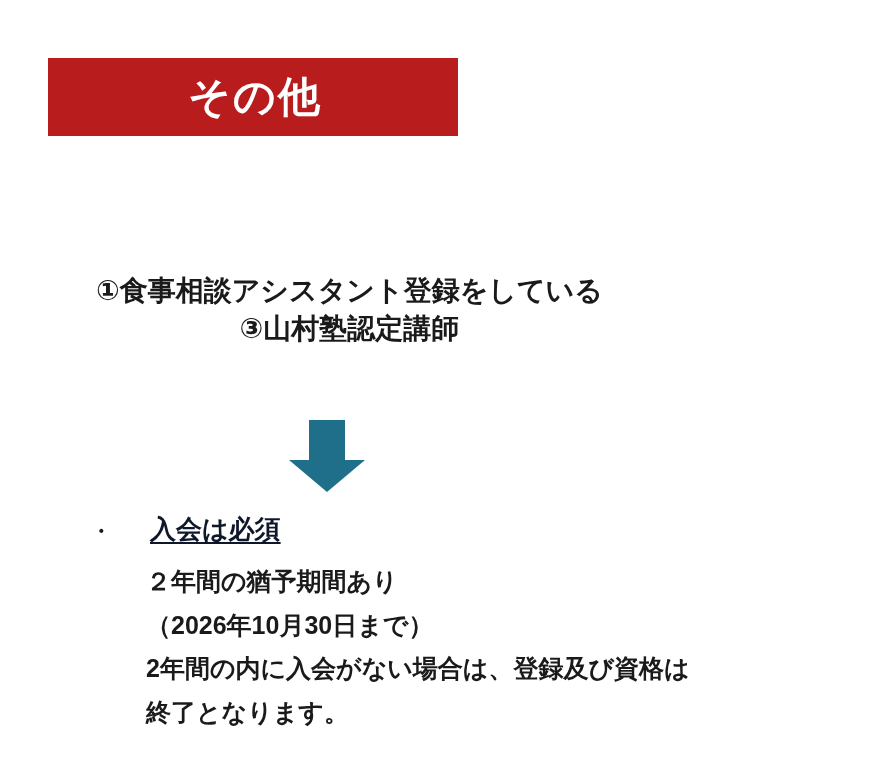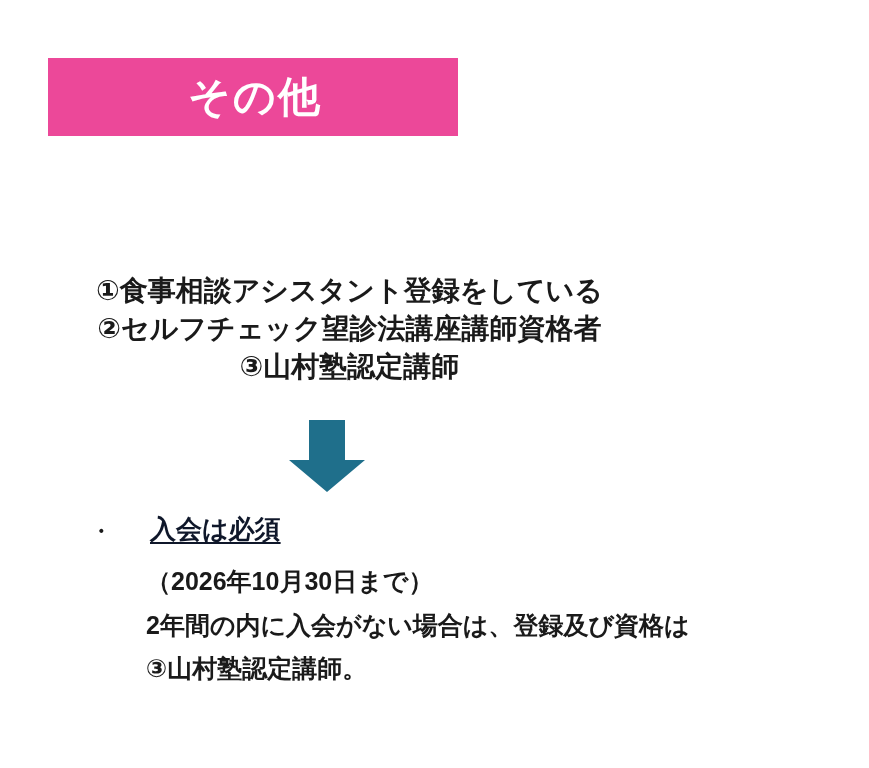--- a/index.html
+++ b/index.html
@@ -22,21 +22,21 @@
     background: #ffffff;
   }
 
   
   .title-banner {
     position: absolute;
     left: 48px;
     top: 58px;
     width: 410px;
     height: 78px;
-    background: #ec4899;
+    background: #b91c1c;
     display: flex;
     align-items: center;
   }
   .title-text {
     font-size: 42px;
     font-weight: bold;
     color: #ffffff;
     letter-spacing: 2px;
     margin-left: 140px;
     line-height: 1;
@@ -130,35 +130,35 @@
 
 <div class="slide">
 
   <div class="title-banner">
     <div class="title-text">その他</div>
   </div>
 
 
   <ul class="num-list">
     <li>①食事相談アシスタント登録をしている</li>
-    <li>②セルフチェック望診法講座講師資格者</li>
     <li>③山村塾認定講師</li>
   </ul>
 
   <div class="arrow-wrap">
     <svg width="90" height="72" viewBox="0 0 90 72" xmlns="http://www.w3.org/2000/svg" aria-hidden="true">
       <polygon points="27,0 63,0 63,40 83,40 45,72 7,40 27,40" fill="#1f6f8b"></polygon>
     </svg>
   </div>
 
   <div class="bullet-block">
     <div class="bullet-row">
       <span class="bullet-dot">・</span>
       <span class="bullet-head">入会は必須</span>
     </div>
     <div class="detail-lines">
+      <div>２年間の猶予期間あり</div>
       <div>（2026年10月30日まで）</div>
       <div>2年間の内に入会がない場合は、登録及び資格は</div>
-      <div>③山村塾認定講師。</div>
+      <div>終了となります。</div>
     </div>
   </div>
 
 </div>
 
 </body></html>

